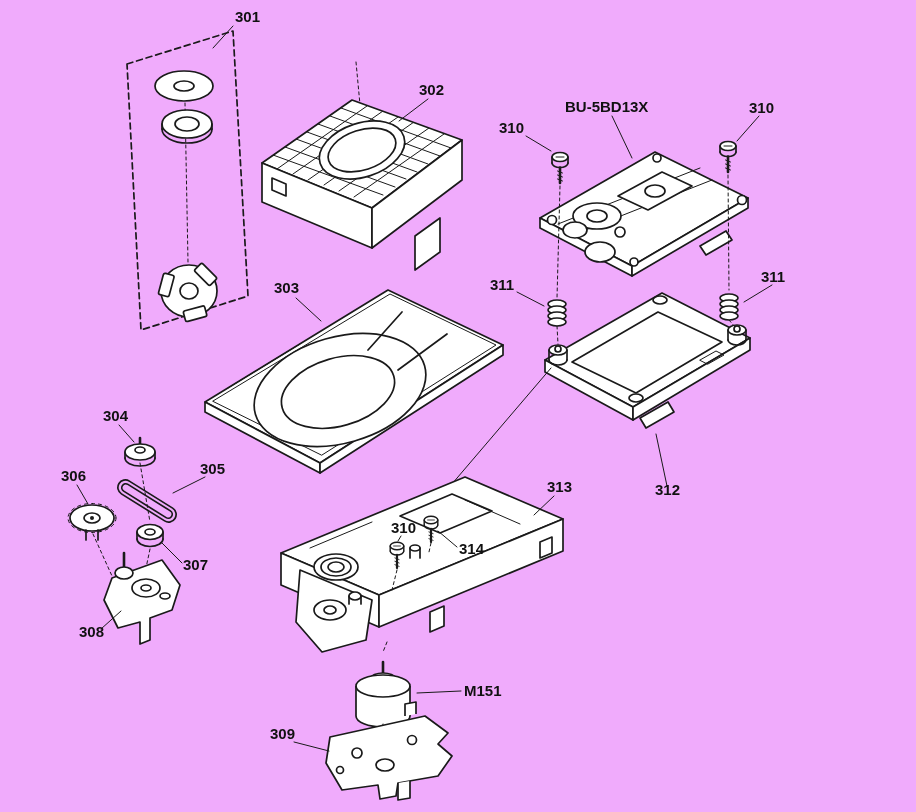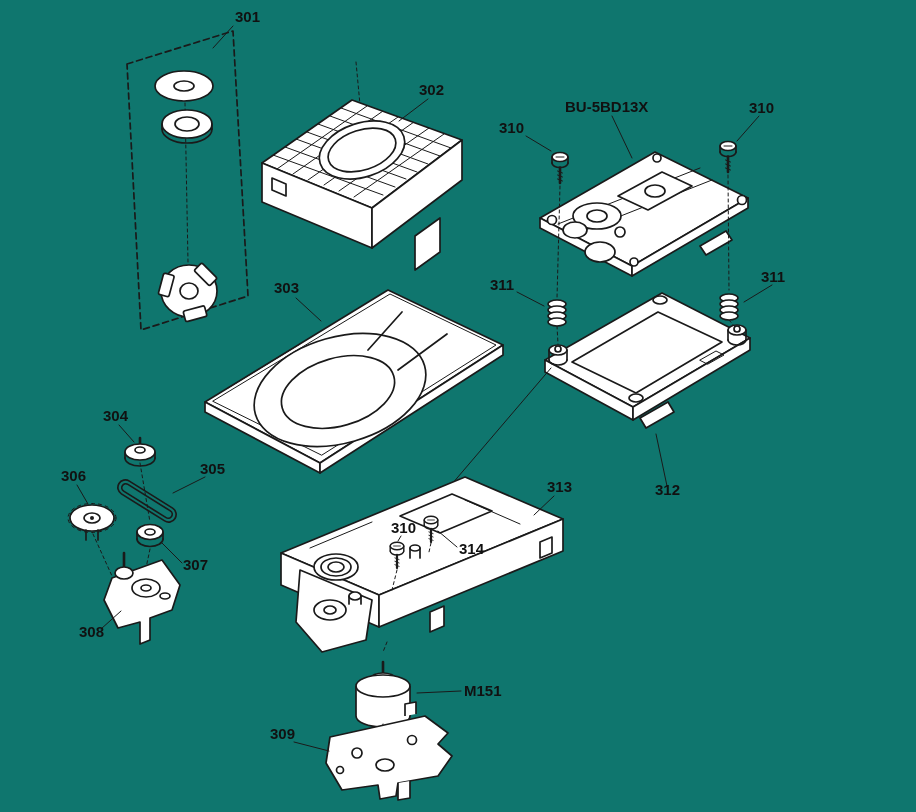--- a/index.html
+++ b/index.html
@@ -1,16 +1,16 @@
 <!DOCTYPE html>
 <html><head>
 <meta charset="utf-8">
 <style>
   html,body { margin:0; padding:0; background:#ffffff; }
-  .wrap { width:916px; height:812px; position:relative; background:#0f766e; overflow:hidden; }
+  .wrap { width:916px; height:812px; position:relative; background:#f0abfc; overflow:hidden; }
   svg { display:block; }
   .ln  { fill:none; stroke:#1a1a1a; stroke-width:1.7; stroke-linecap:round; stroke-linejoin:round; }
   .fw  { fill:#ffffff; stroke:#1a1a1a; stroke-width:1.7; stroke-linejoin:round; }
   .thin  { stroke-width:1; }
   .thick { stroke-width:2.6; }
   .dash  { stroke-dasharray:6 4; }
   .dashf { stroke-dasharray:3 3; }
   text.lbl { font-family:"Liberation Sans", sans-serif; font-size:15px; font-weight:bold; fill:#111111; }
 </style>
 </head>

